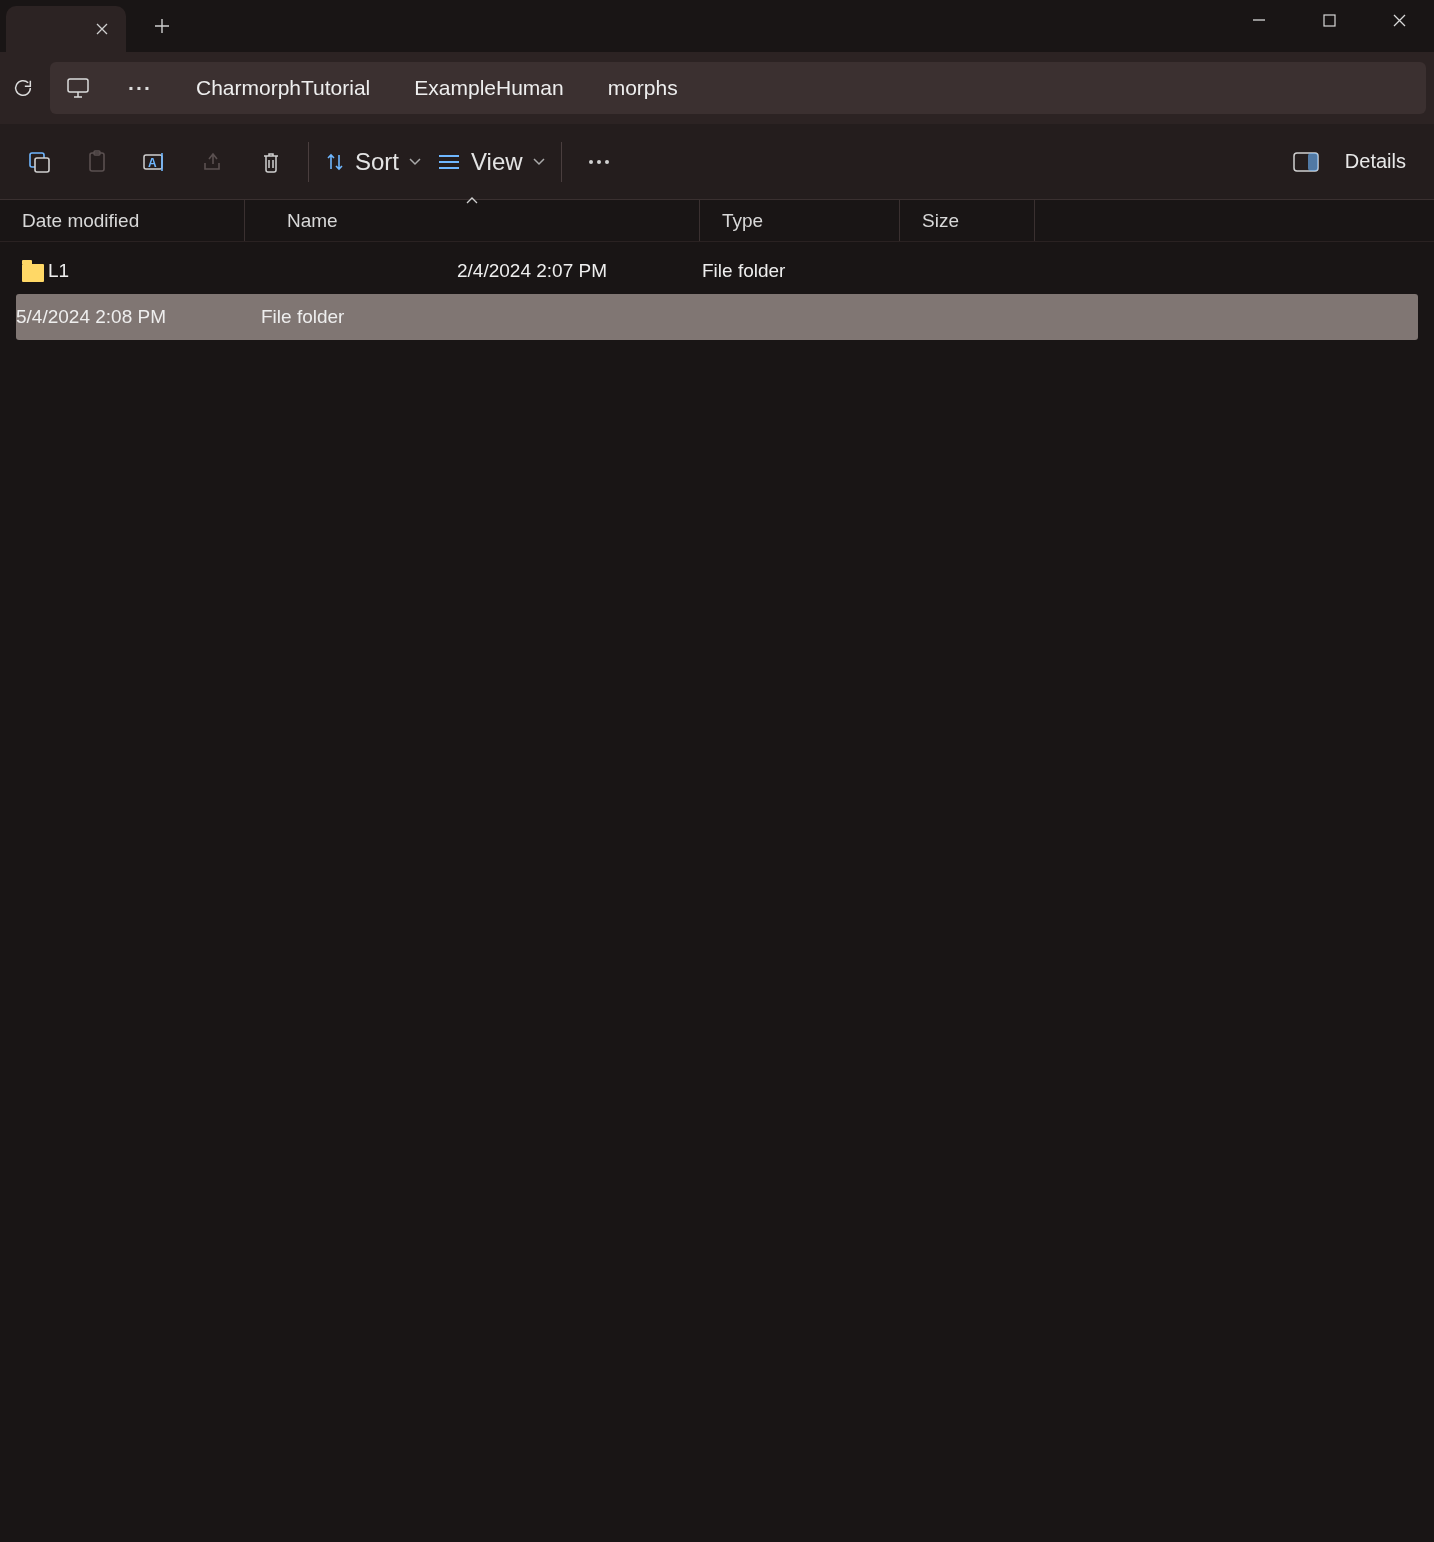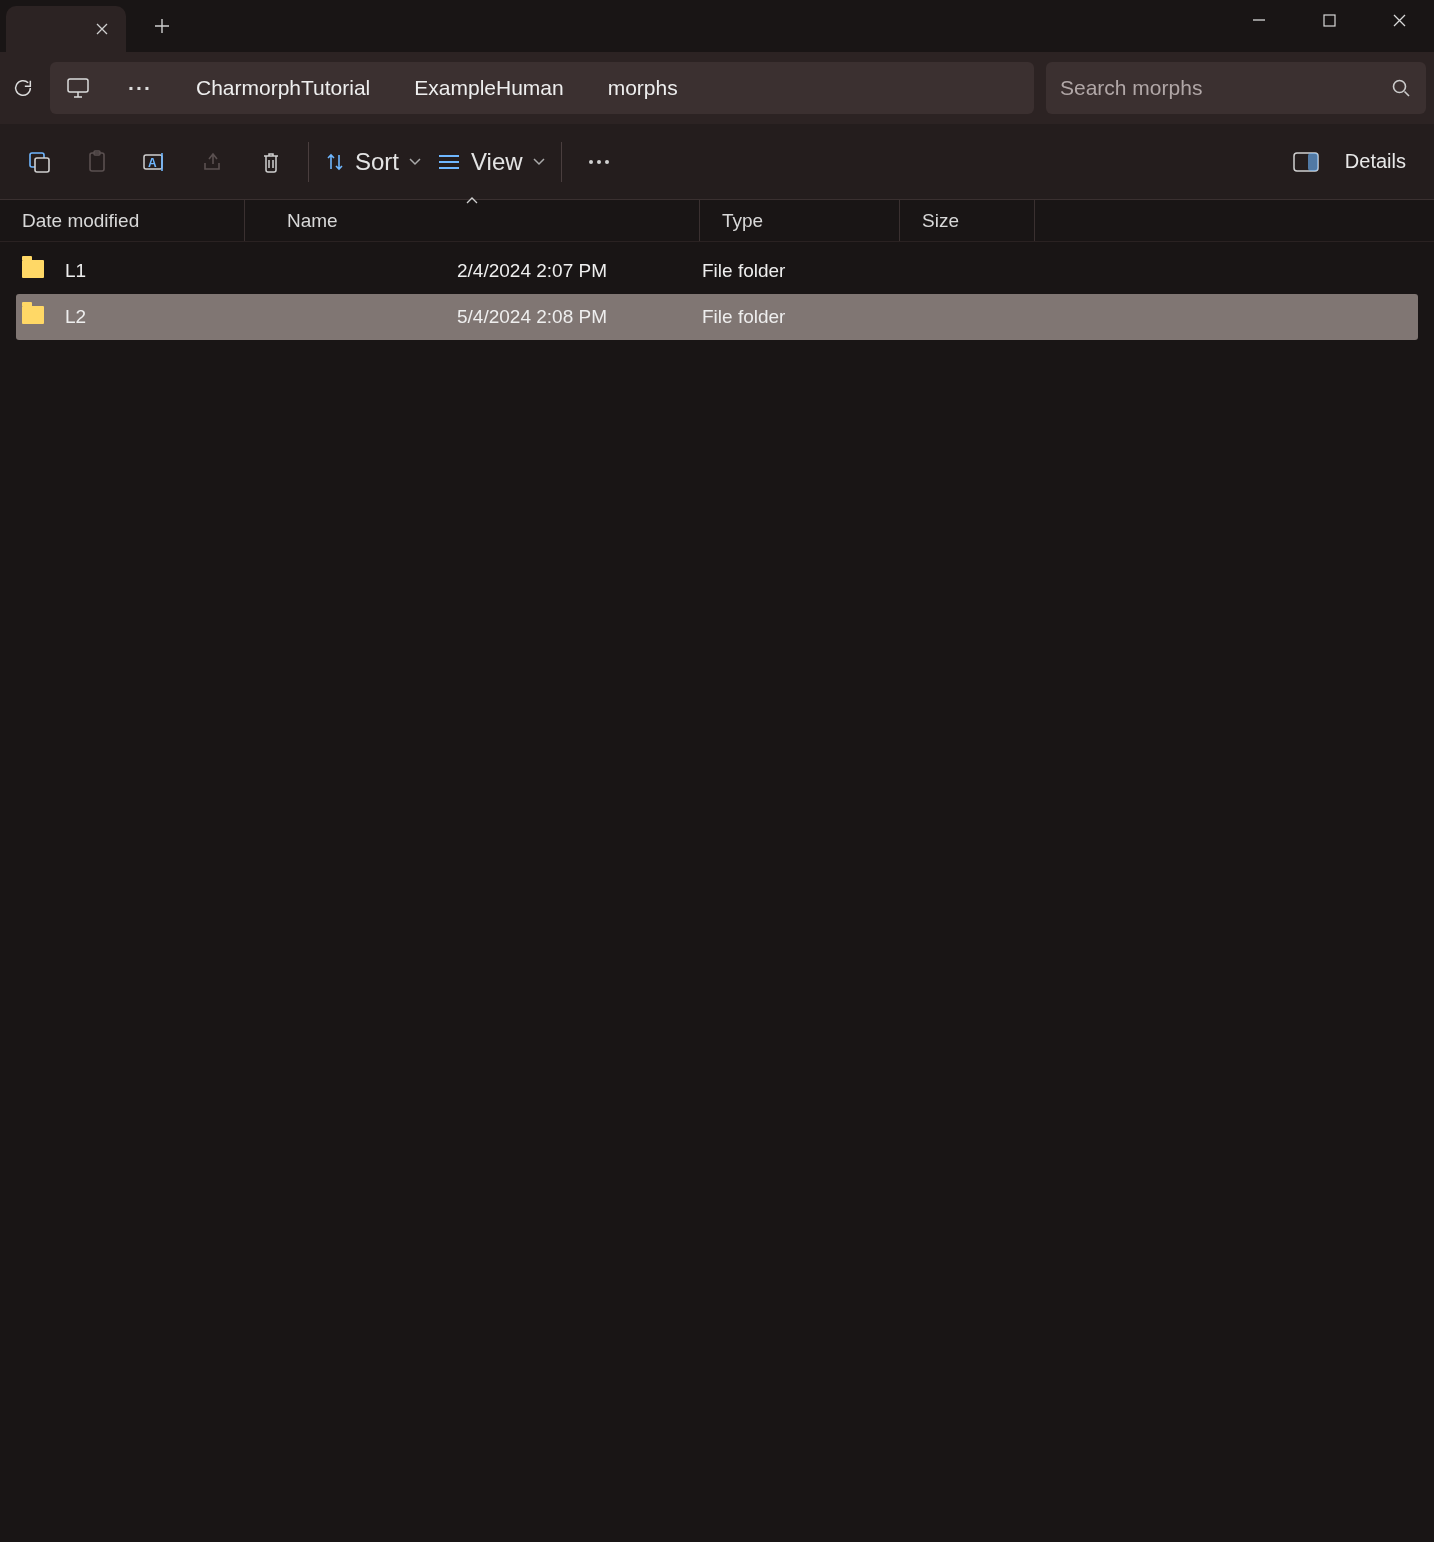--- a/index.html
+++ b/index.html
@@ -148,21 +148,21 @@
     .filelist { padding: 6px 16px 0 16px; }
     .row {
       height: 46px;
       display: flex;
       align-items: center;
       font-size: 19px;
       color: #eee;
       border-radius: 3px;
     }
     .row.selected { background: #807673; }
-    .row .c-name { width: 441px; display:flex; align-items:flex-start; gap:21px; padding-left:6px;}
+    .row .c-name { width: 441px; display:flex; align-items:flex-end; gap:4px; padding-left:6px;}
     .row .c-date { width: 245px; }
     .row .c-type { width: 200px; }
     .row .c-size { width: 135px; }
     .folder-icon { width:22px;height:18px; background:#ffd866; position:relative; border-radius:1px;}
     .folder-icon::before{content:"";position:absolute;top:-4px;left:0;width:10px;height:4px;background:#ffd866;border-radius:1px 1px 0 0;}
 
     svg { display:block; }
   </style>
 </head>
 <body>
@@ -240,29 +240,20 @@
         </svg>
     </span>
     <span class="bc-item">morphs</span>
     <span class="bc-chev">
       <svg width="10" height="14" viewBox="0 0 10 14">
           <path d="M2 1 L8 7 L2 13" stroke="currentColor" stroke-width="1.6" fill="none"></path>
         </svg>
     </span>
   </div>
 
-  <div class="searchbox">
-    <input type="text" placeholder="Search morphs" style="">
-    <span class="search-icon">
-      <svg width="20" height="20" viewBox="0 0 20 20">
-          <circle cx="8.5" cy="8.5" r="6" stroke="currentColor" stroke-width="1.6" fill="none"></circle>
-          <path d="M13.5 13.5 L18 18" stroke="currentColor" stroke-width="1.6"></path>
-        </svg>
-    </span>
-  </div>
 </div>
 
 <div class="toolbar">
   <span class="tool-icon" style="color:#6fb7ff;">
     <svg width="24" height="24" viewBox="0 0 24 24">
         <rect x="3" y="3" width="14" height="14" rx="2" stroke="currentColor" stroke-width="1.6" fill="none"></rect>
         <rect x="8" y="8" width="14" height="14" rx="2" stroke="#d0d0d0" stroke-width="1.6" fill="#241d1d"></rect>
       </svg>
   </span>
   <span class="tool-icon disabled">
@@ -360,21 +351,17 @@
   <div class="row">
     <div class="c-name">
       <span class="folder-icon"></span>
       <span>L1</span>
     </div>
     <div class="c-date">2/4/2024 2:07 PM</div>
     <div class="c-type">File folder</div>
     <div class="c-size"></div>
   </div>
   <div class="row selected">
-    <div class="c-name">
-      <span class="folder-icon"></span>
-      <span>L2</span>
-    </div>
     <div class="c-date">5/4/2024 2:08 PM</div>
     <div class="c-type">File folder</div>
     <div class="c-size"></div>
   </div>
 </div>
 
 </body></html>

